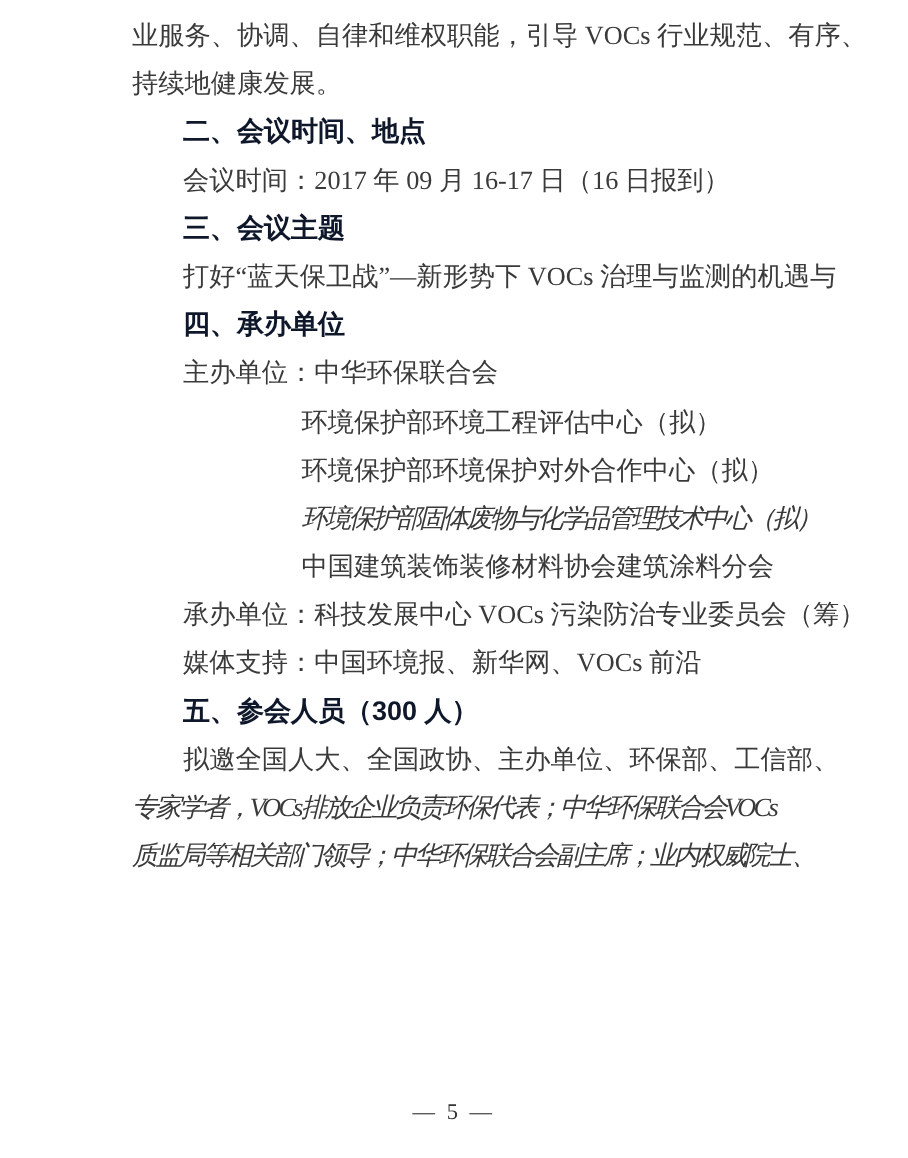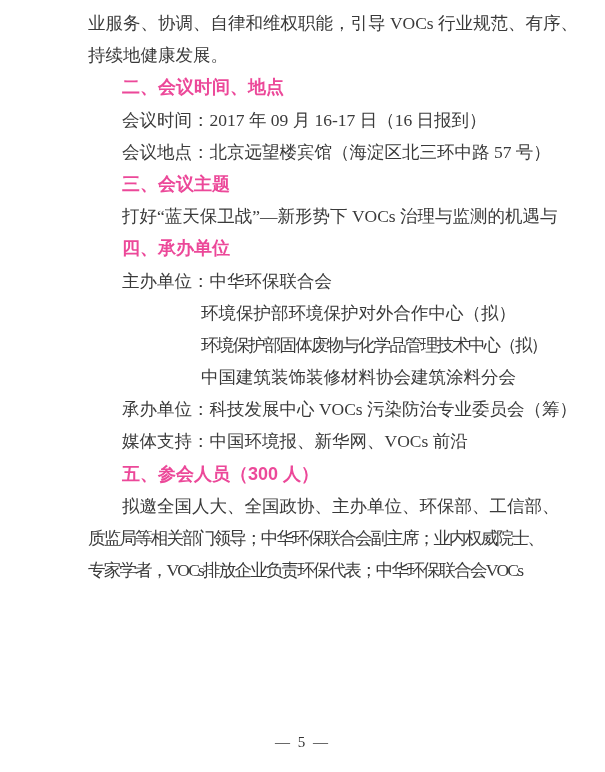--- a/index.html
+++ b/index.html
@@ -21,26 +21,26 @@
   .line {
     height: 32.2px;
     line-height: 32.2px;
     font-size: 17.5px;
     color: #3a3a3a;
     white-space: nowrap;
   }
   .indent { padding-left: 34px; }
   .hang   { padding-left: 113px; }
   .hang2  { padding-left: 126px; }
-  .tight  { letter-spacing: -1.8px; }
+  .tight  { letter-spacing: -1.8px; font-style: italic; }
   .heading {
     padding-left: 34px;
     font-weight: 700;
     font-size: 18px;
-    color: #ec4899;
+    color: #0f172a;
     font-family: "Liberation Sans", "DejaVu Sans", sans-serif;
   }
   .footer {
     position: absolute;
     left: 0;
     right: 0;
     top: 731px;
     height: 22px;
     line-height: 22px;
     text-align: center;
@@ -53,34 +53,34 @@
 <body>
 
 <div class="page">
   <div class="content">
 
     <div class="line">业服务、协调、自律和维权职能，引导 VOCs 行业规范、有序、</div>
     <div class="line">持续地健康发展。</div>
 
     <div class="line heading">二、会议时间、地点</div>
     <div class="line indent">会议时间：2017 年 09 月 16-17 日（16 日报到）</div>
-    <div class="line indent">会议地点：北京远望楼宾馆（海淀区北三环中路 57 号）</div>
 
     <div class="line heading">三、会议主题</div>
     <div class="line indent">打好“蓝天保卫战”—新形势下 VOCs 治理与监测的机遇与</div>
 
     <div class="line heading">四、承办单位</div>
     <div class="line indent">主办单位：中华环保联合会</div>
+    <div class="line hang">环境保护部环境工程评估中心（拟）</div>
     <div class="line hang">环境保护部环境保护对外合作中心（拟）</div>
     <div class="line hang tight">环境保护部固体废物与化学品管理技术中心（拟）</div>
     <div class="line hang">中国建筑装饰装修材料协会建筑涂料分会</div>
     <div class="line indent">承办单位：科技发展中心 VOCs 污染防治专业委员会（筹）</div>
     <div class="line indent">媒体支持：中国环境报、新华网、VOCs 前沿</div>
 
     <div class="line heading">五、参会人员（300 人）</div>
     <div class="line indent">拟邀全国人大、全国政协、主办单位、环保部、工信部、</div>
+    <div class="line tight">专家学者，VOCs排放企业负责环保代表；中华环保联合会VOCs</div>
     <div class="line tight">质监局等相关部门领导；中华环保联合会副主席；业内权威院士、</div>
-    <div class="line tight">专家学者，VOCs排放企业负责环保代表；中华环保联合会VOCs</div>
 
   </div>
 
   <div class="footer">— 5 —</div>
 </div>
 
 </body></html>

